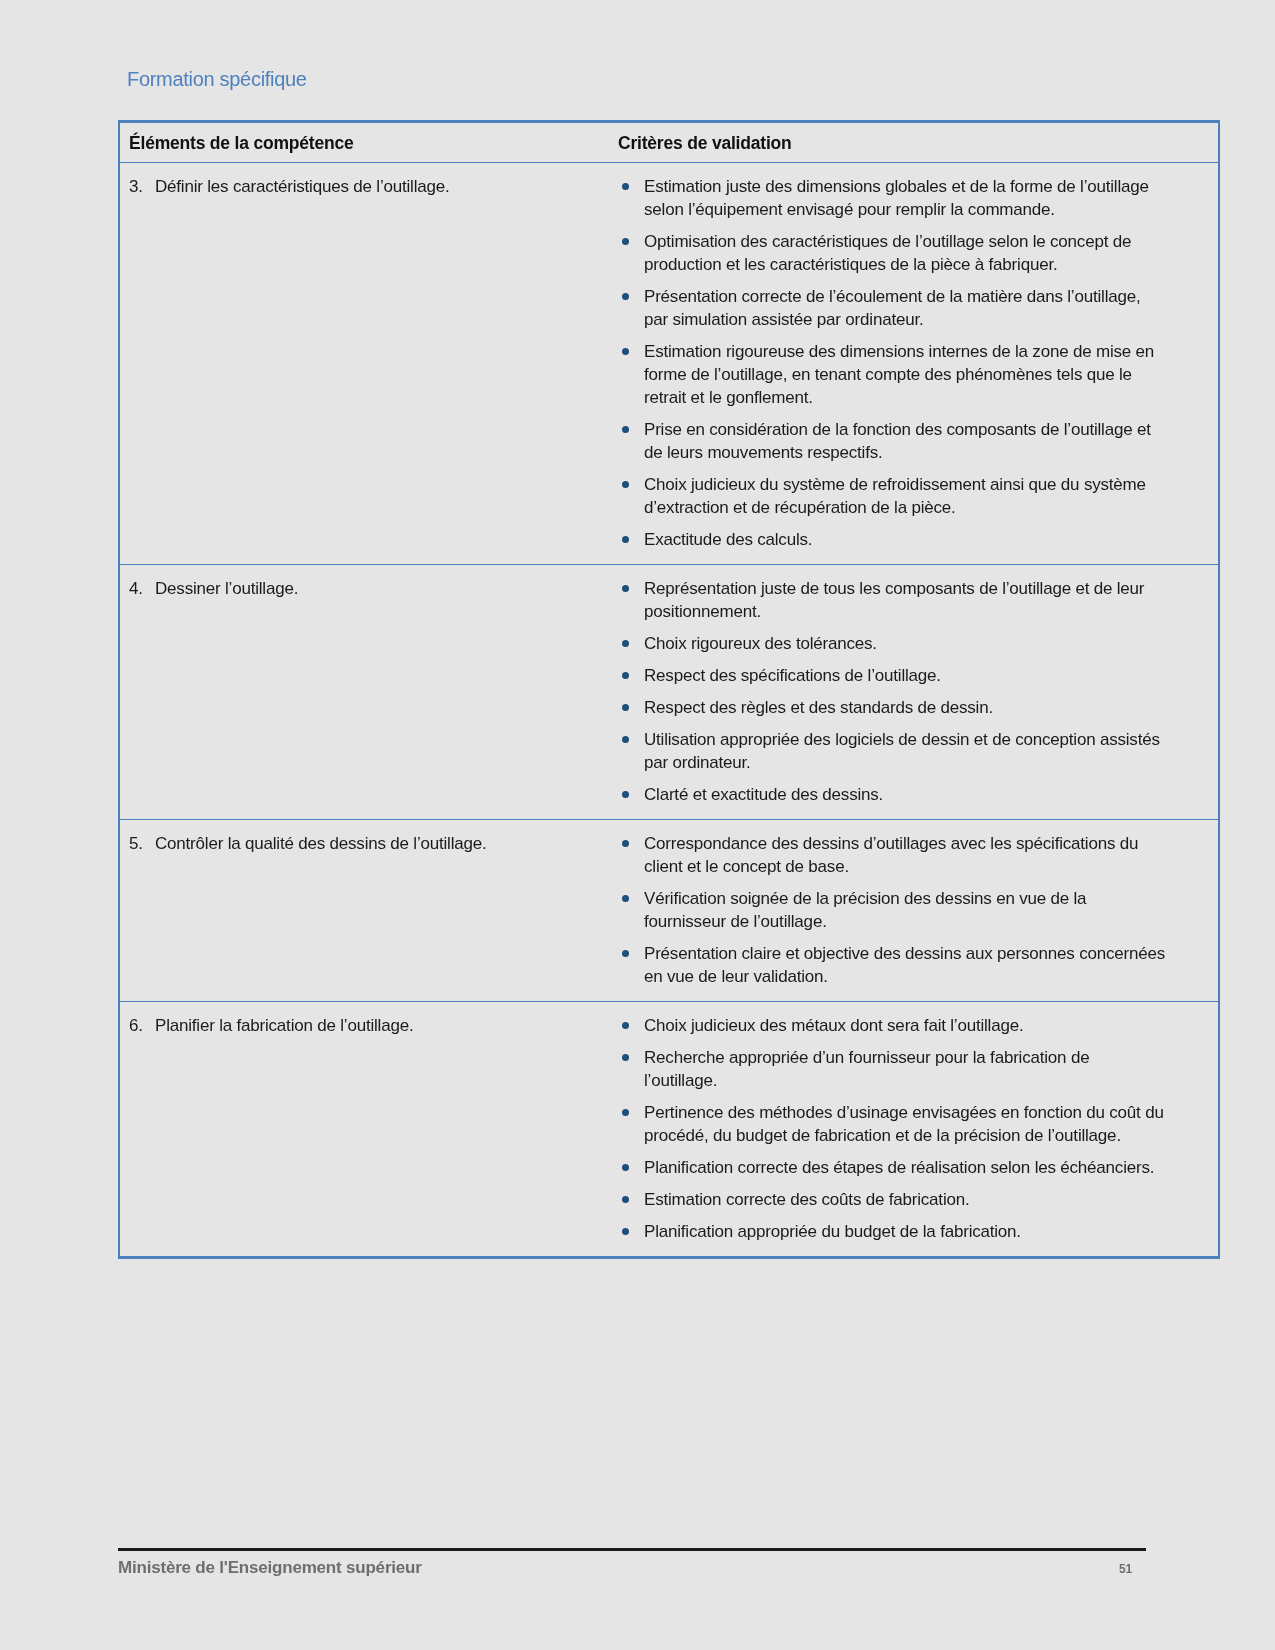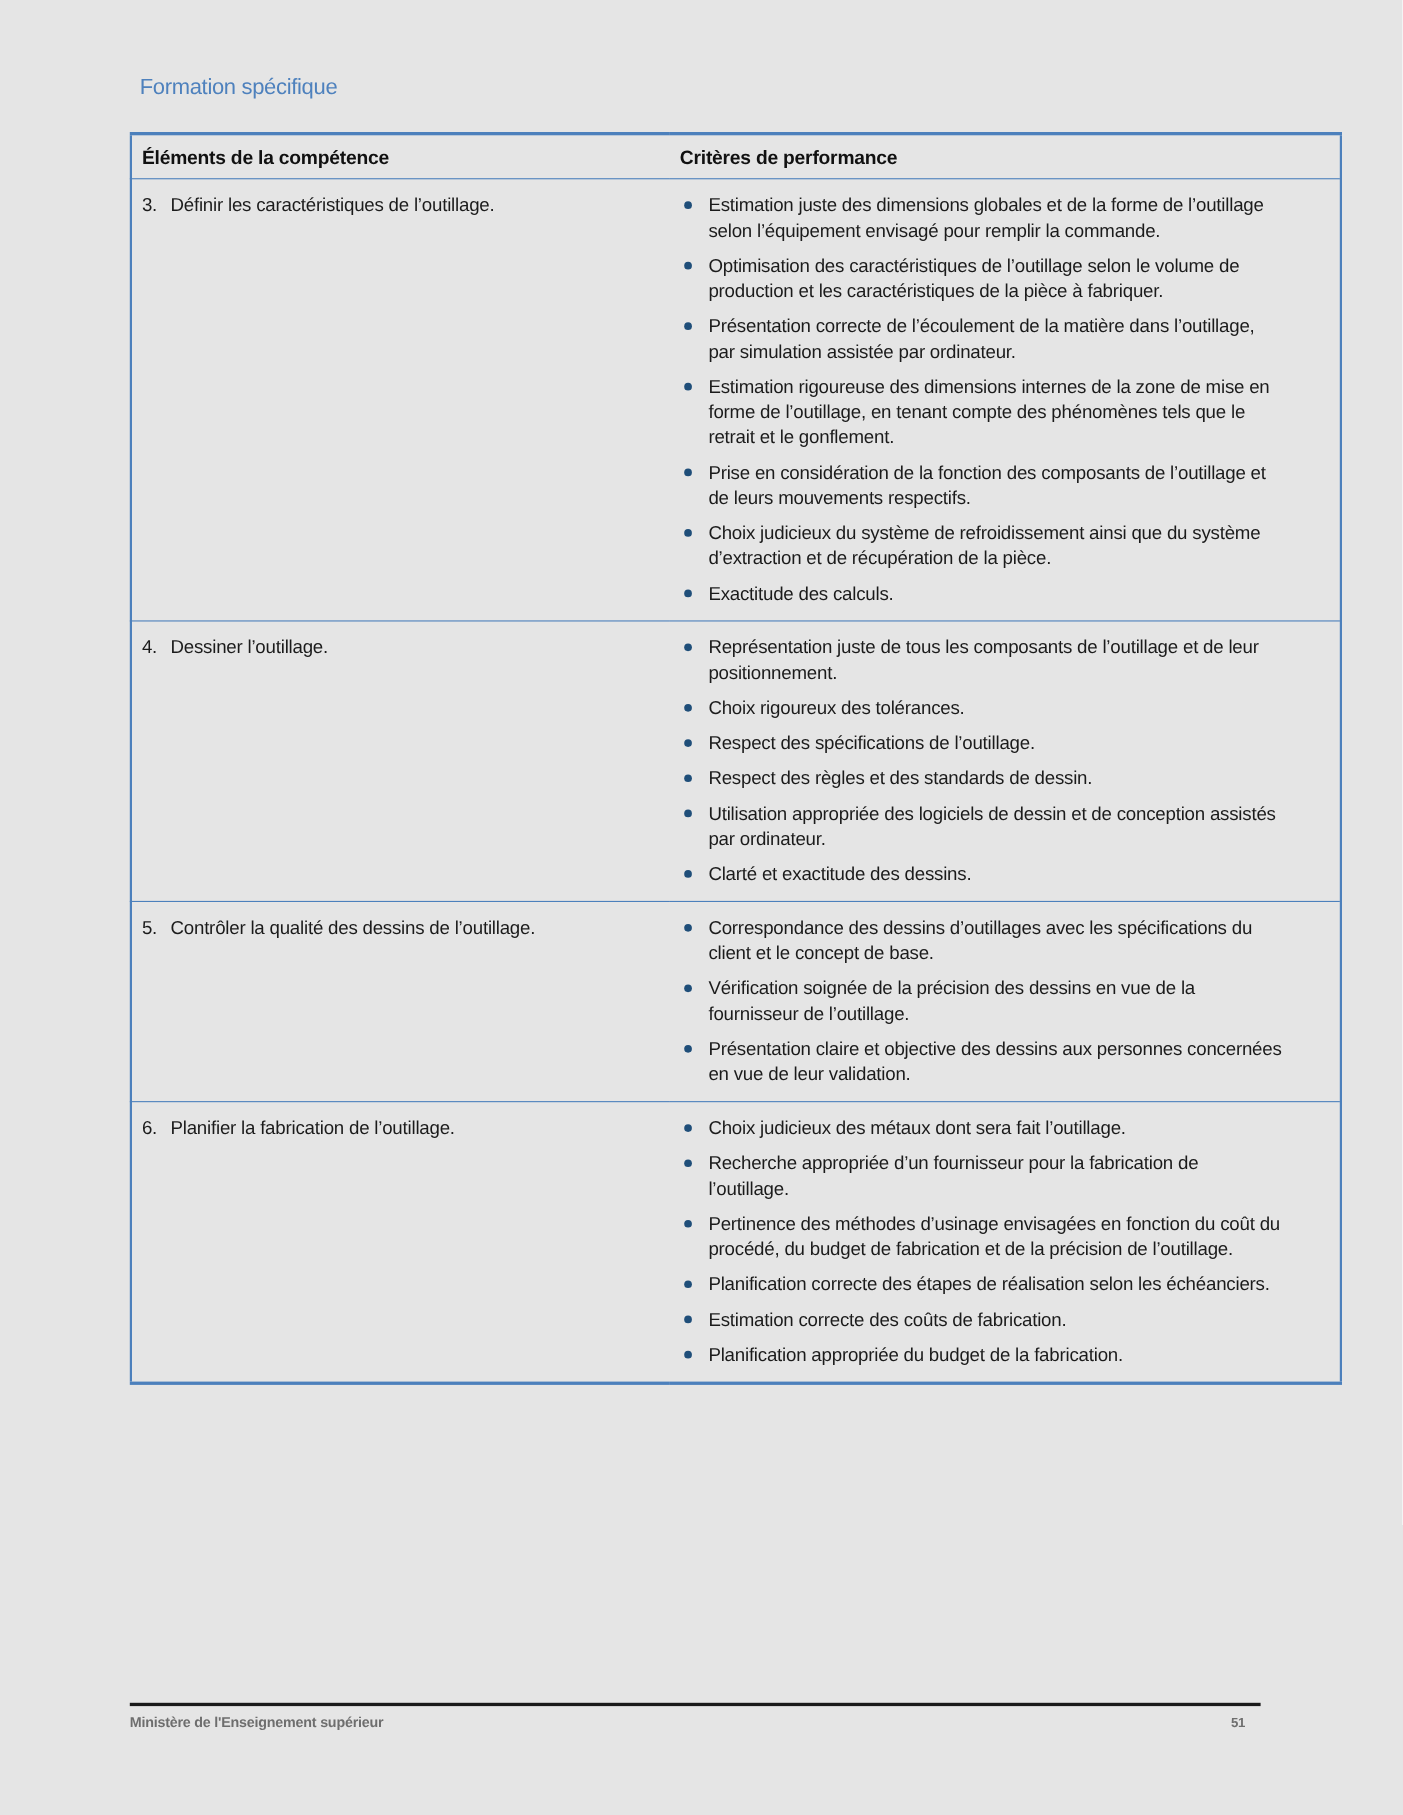--- a/index.html
+++ b/index.html
@@ -78,49 +78,49 @@
   }
   .footer-rule { height: 3px; background: #1a1a1a; }
   .footer-row {
     display: flex;
     justify-content: space-between;
     align-items: baseline;
     margin-top: 7px;
     color: #6E6E6E;
     font-weight: bold;
   }
-  .footer-left { font-size: 13px; }
+  .footer-left { font-size: 17px; }
   .footer-page { font-size: 12px; padding-right: 14px; }
 </style>
 </head>
 <body>
 
 <div class="page">
 
   <div class="section-heading">Formation spécifique</div>
 
   <table class="comp-table">
     <thead>
       <tr>
         <th class="col-elements">Éléments de la compétence</th>
-        <th class="col-criteria">Critères de performance</th>
+        <th class="col-criteria">Critères de validation</th>
       </tr>
     </thead>
     <tbody>
       <tr>
         <td class="element-cell">
           <div class="element-line">
             <span class="row-num">3.</span>
             <span>Définir les caractéristiques de l’outillage.</span>
           </div>
         </td>
         <td class="criteria-cell">
           <ul class="criteria-list">
               <li>Estimation juste des dimensions globales et de la forme de l’outillage selon l’équipement envisagé pour remplir la commande.</li>
-              <li>Optimisation des caractéristiques de l’outillage selon le volume de production et les caractéristiques de la pièce à fabriquer.</li>
+              <li>Optimisation des caractéristiques de l’outillage selon le concept de production et les caractéristiques de la pièce à fabriquer.</li>
               <li>Présentation correcte de l’écoulement de la matière dans l’outillage, par simulation assistée par ordinateur.</li>
               <li>Estimation rigoureuse des dimensions internes de la zone de mise en forme de l’outillage, en tenant compte des phénomènes tels que le retrait et le gonflement.</li>
               <li>Prise en considération de la fonction des composants de l’outillage et de leurs mouvements respectifs.</li>
               <li>Choix judicieux du système de refroidissement ainsi que du système d’extraction et de récupération de la pièce.</li>
               <li>Exactitude des calculs.</li>
             </ul>
         </td>
       </tr>
       <tr>
         <td class="element-cell">

